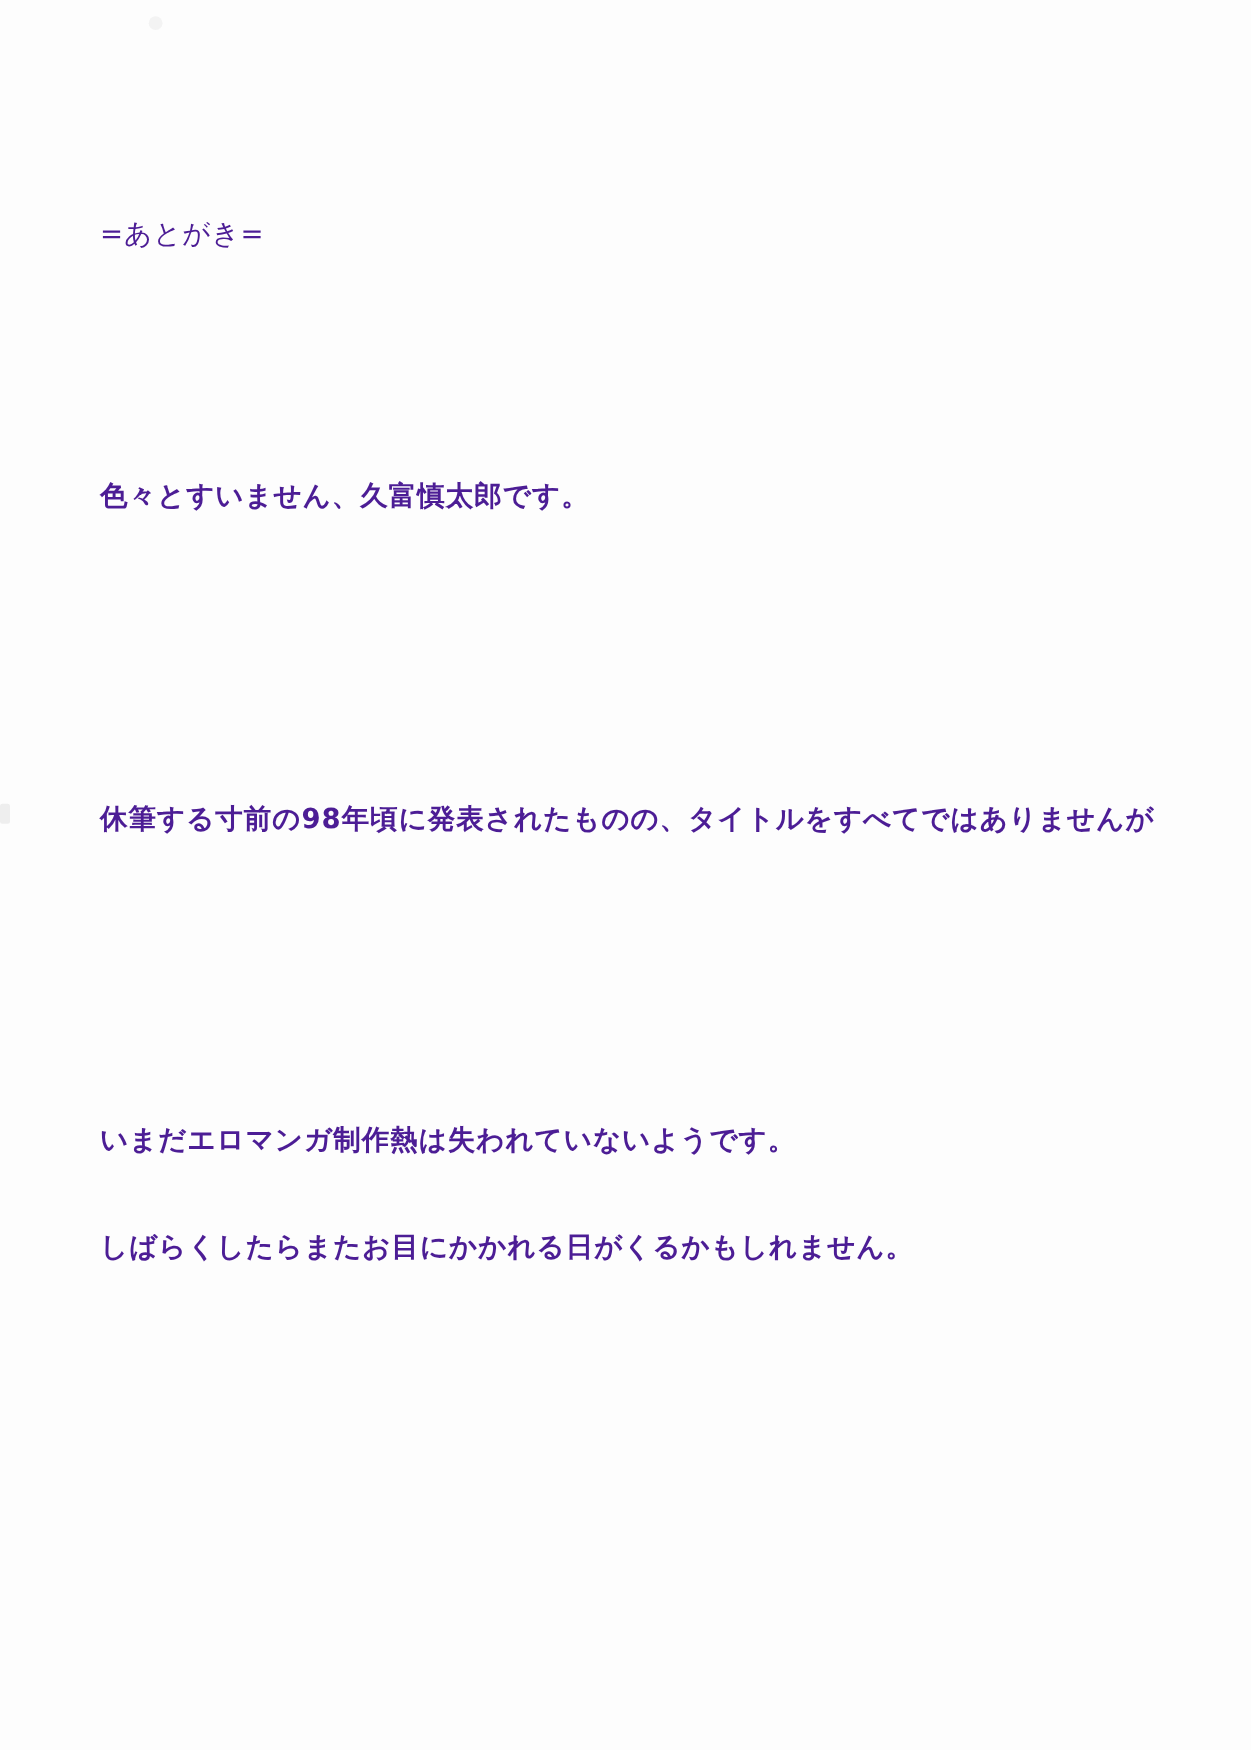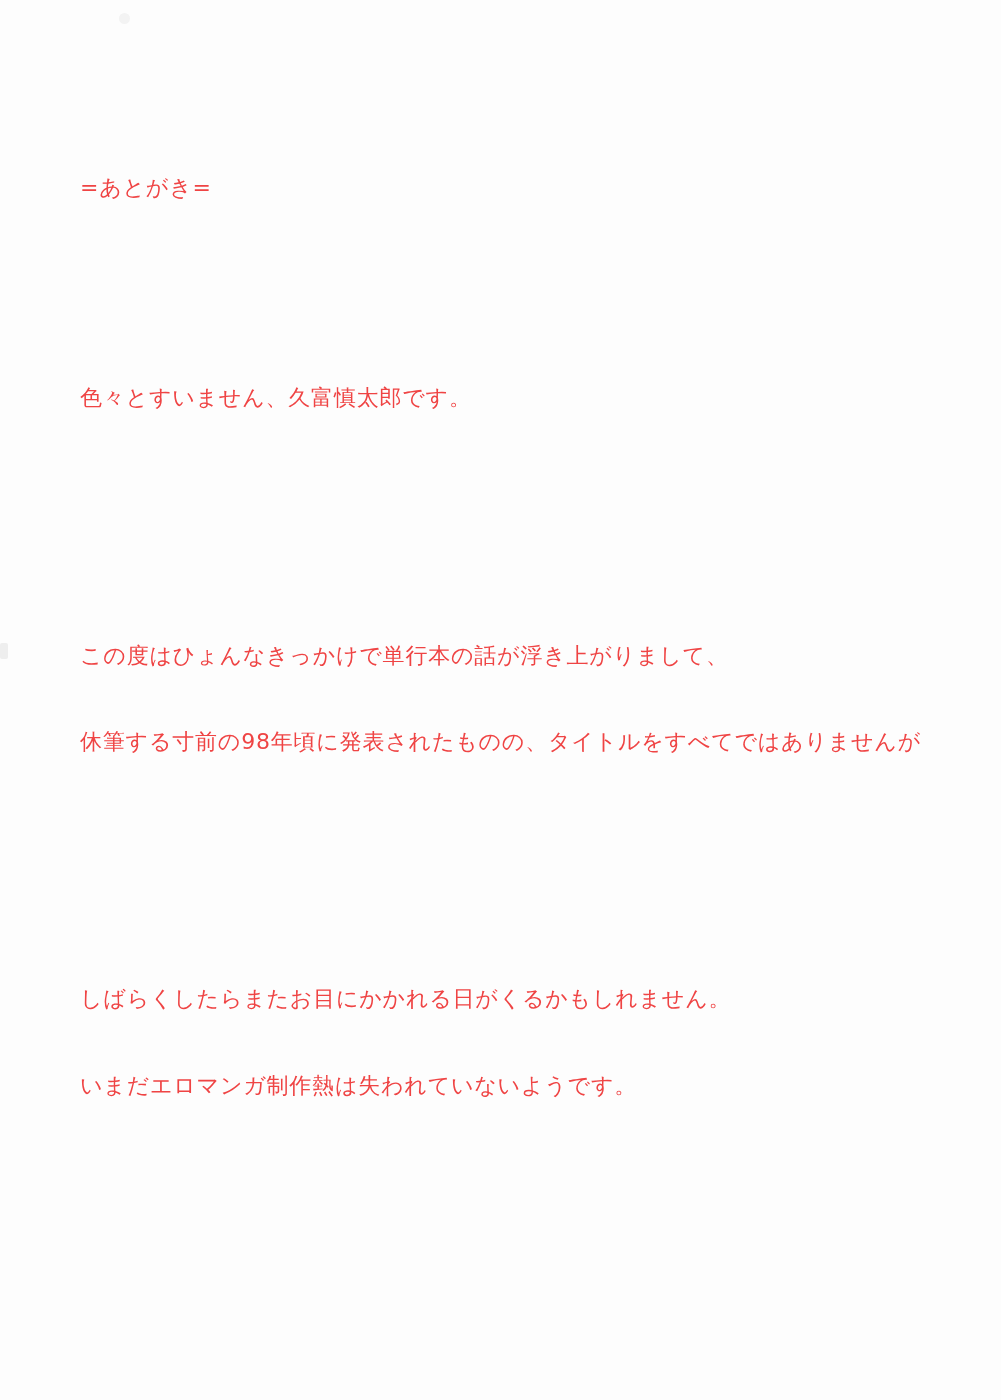--- a/index.html
+++ b/index.html
@@ -2,35 +2,35 @@
 <html lang="ja"><head>
 <meta charset="utf-8">
 <style>
   html, body { margin: 0; padding: 0; background: #e8e8e8; }
   .page {
     position: relative;
     width: 1001px;
     height: 1400px;
     background: #fdfdfd;
     overflow: hidden;
-    color: #ef4444;
+    color: #4c1d95;
     font-family: "DejaVu Sans", "Liberation Sans", sans-serif;
   }
   .content {
     position: absolute;
     left: 80px;
     top: 88px;
     width: 880px;
     font-size: 22px;
     line-height: 28.8px;
     letter-spacing: 0.8px;
     white-space: pre;
   }
   .heading { margin-bottom: 37px; }
-  .para { margin-bottom: 27px; }
+  .para { margin-bottom: 27px; font-weight: bold; }
   .line { height: 28.8px; }
   
   .speck {
     position: absolute;
     border-radius: 50%;
   }
   .speck-top {
     left: 119px; top: 13px;
     width: 11px; height: 11px;
     background: #f3f3f3;
@@ -52,27 +52,26 @@
 
   <div class="content">
 
     <div class="heading">=あとがき=</div>
 
     <div class="para">
       <div class="line">色々とすいません、久富慎太郎です。</div>
     </div>
 
     <div class="para">
-      <div class="line">この度はひょんなきっかけで単行本の話が浮き上がりまして、</div>
       <div class="line">休筆する寸前の98年頃に発表されたものの、タイトルをすべてではありませんが</div>
     </div>
 
     <div class="para">
+      <div class="line">いまだエロマンガ制作熱は失われていないようです。</div>
       <div class="line">しばらくしたらまたお目にかかれる日がくるかもしれません。</div>
-      <div class="line">いまだエロマンガ制作熱は失われていないようです。</div>
     </div>
 
     
 
     
 
     
 
     
 

